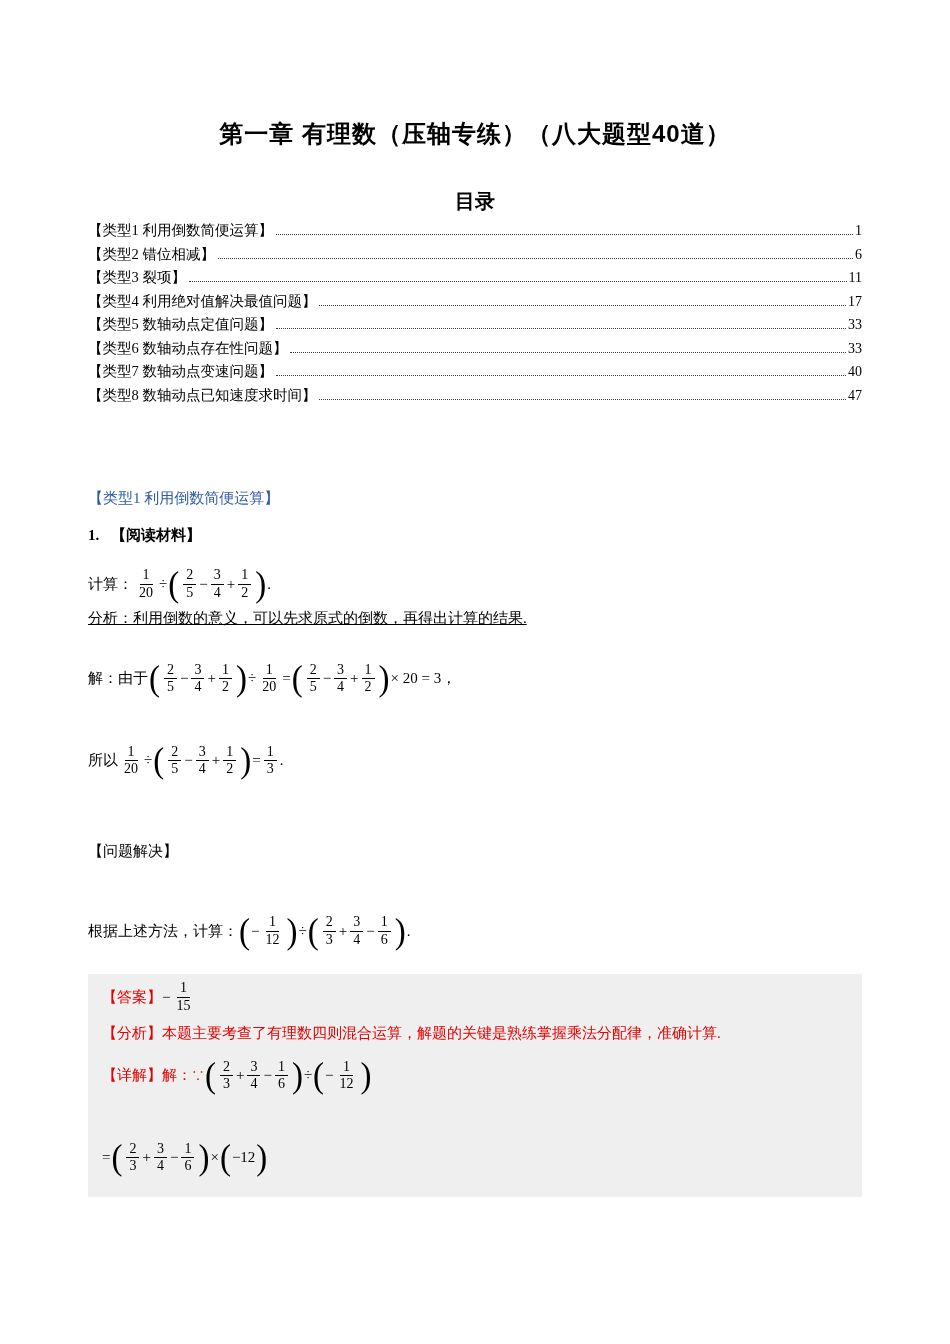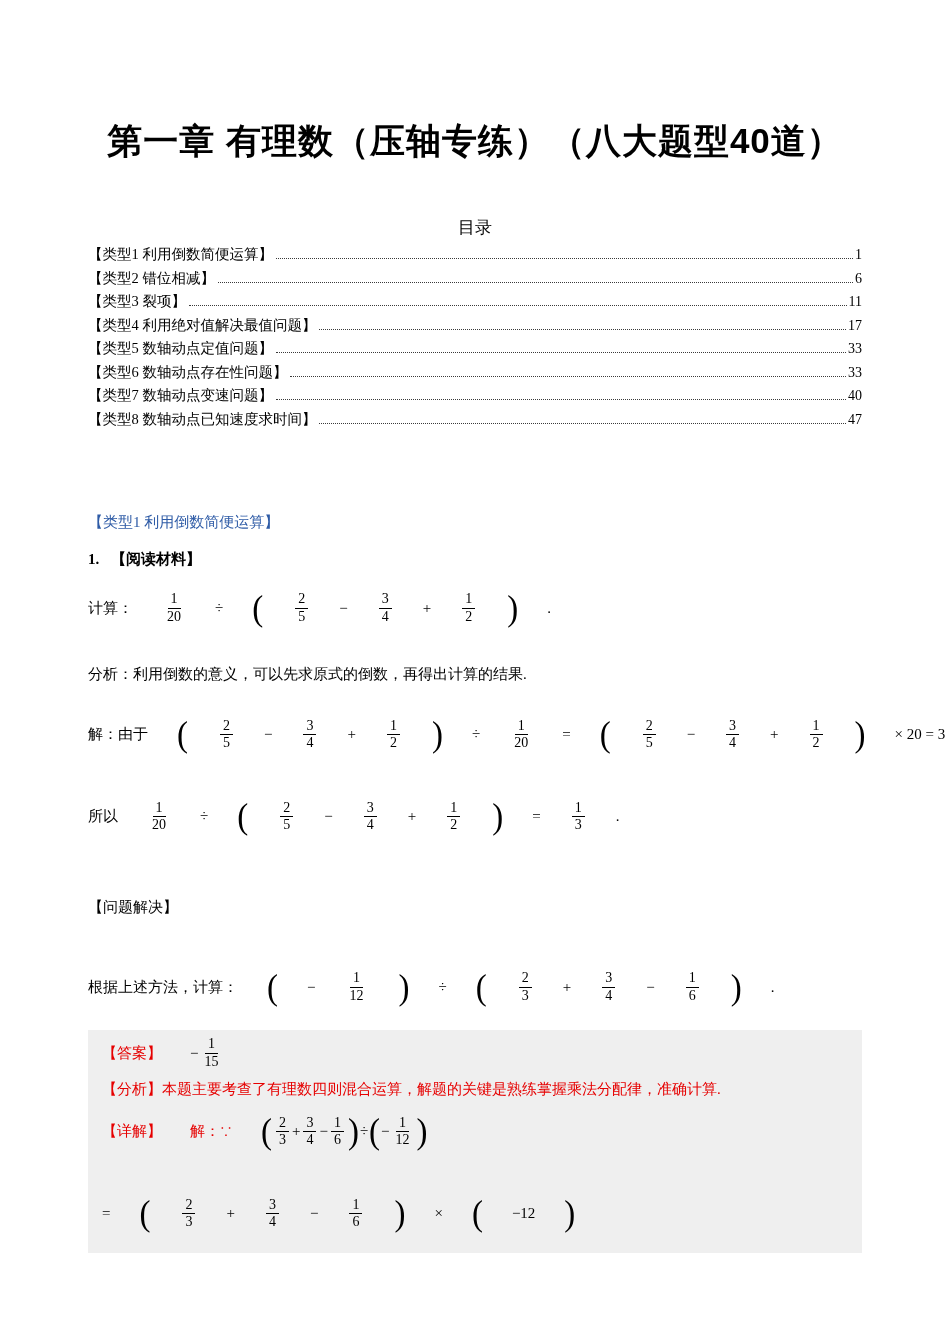--- a/index.html
+++ b/index.html
@@ -15,29 +15,30 @@
     background:#ffffff;
     color:var(--text);
     font-family:"Liberation Serif", serif;
     font-size:15px;
     overflow:hidden;
   }
   .page{padding:0 88px;}
   .title{
     margin:118px 0 0 0;
     text-align:center;
-    font-size:35px;
+    font-size:24px;
     font-weight:700;
     letter-spacing:1px;
     font-family:"Liberation Sans", sans-serif;
   }
   .toc-title{
-    margin-top:51px;
+    margin-top:38px;
     text-align:center;
-    font-size:17px;
+    font-size:20px;
+    font-weight:bold;
   }
   .toc{margin-top:6px;}
   .toc-row{
     display:flex;
     align-items:baseline;
     height:23.5px;
     font-size:14.5px;
     cursor:pointer;
   }
   .toc-label{white-space:nowrap;}
@@ -58,21 +59,20 @@
     font-size:15px;
     font-weight:bold;
   }
   .problem-line .num{margin-right:8px;}
   .text-line{font-size:15px;line-height:1.5;}
   .math-line{
     display:flex;
     align-items:center;
     min-height:46px;
     font-size:15px;
-    gap:28px;
   }
   .formula{display:inline-flex;align-items:center;}
   .ftxt{white-space:pre;}
   .frac{
     display:inline-flex;
     flex-direction:column;
     align-items:center;
     margin:0 3px;
     font-size:14px;
     line-height:1.15;
@@ -82,21 +82,21 @@
   .paren{
     font-family:"Liberation Serif", serif;
     font-size:33px;
     font-weight:300;
     line-height:1;
     margin:0 1px;
     display:inline-block;
     transform:scaleY(1.08);
   }
   .m-calc{margin-top:16px;}
-  .m-analysis{margin-top:32px;}
+  .m-analysis{text-decoration:underline;}
   .m-since{margin-top:26px;}
   .m-therefore{margin-top:36px;}
   .m-probsolve{margin-top:56px;}
   .m-task{margin-top:46px;}
   .answer-box{
     margin-top:20px;
     background:var(--answer_bg);
     padding:0 14px 16px 14px;
   }
   .red{color:var(--red);}

